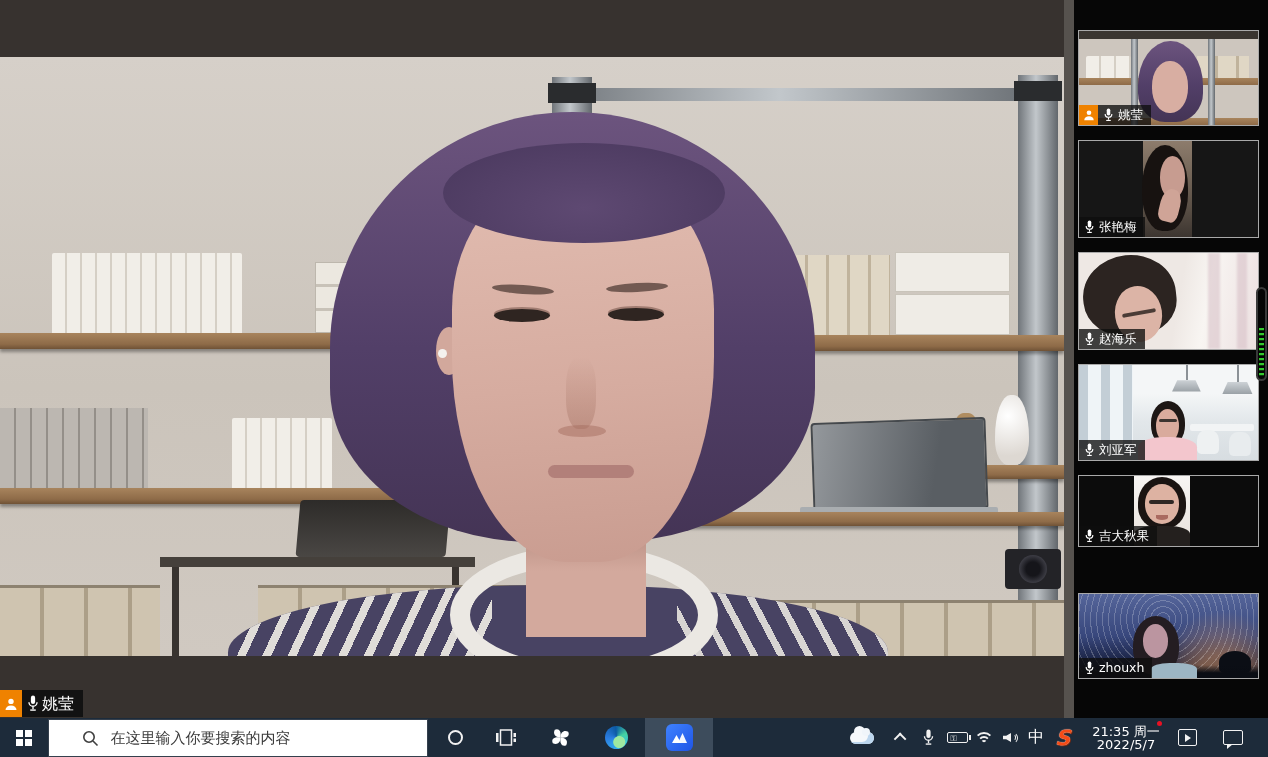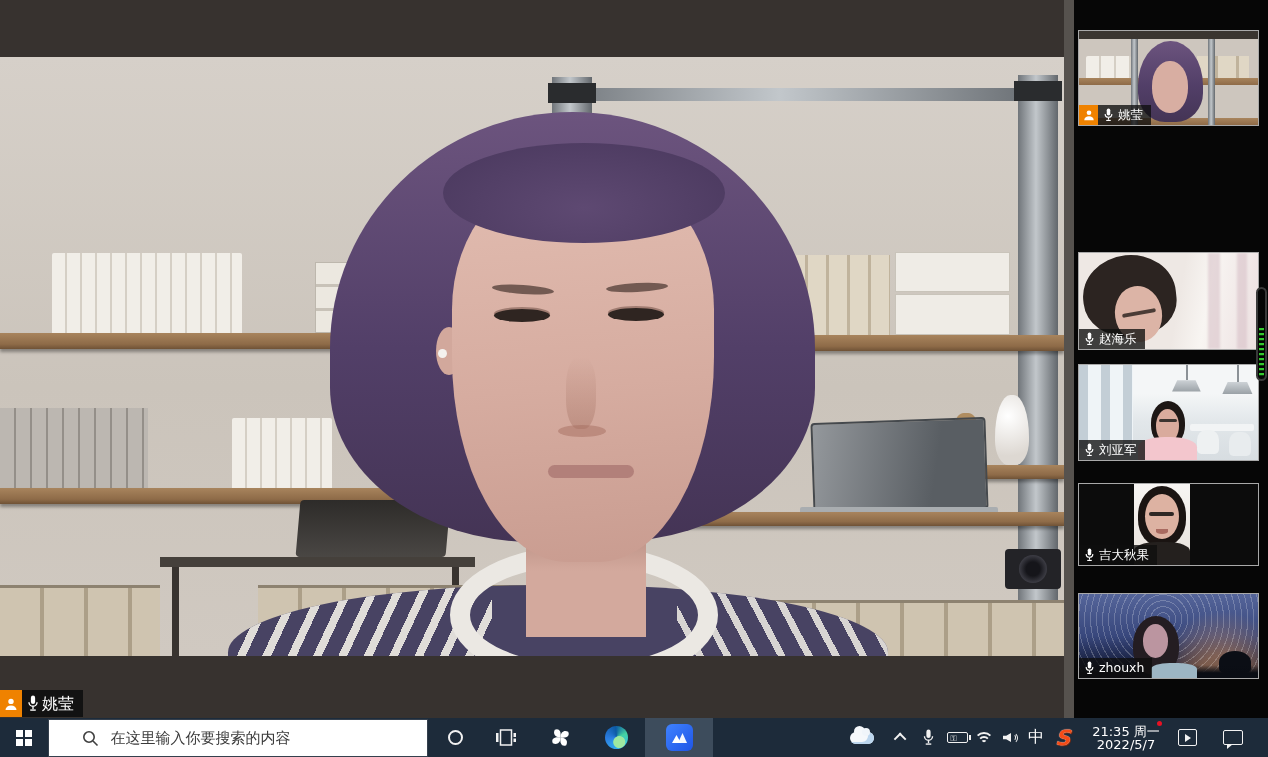--- a/index.html
+++ b/index.html
@@ -270,20 +270,38 @@
               <rect x="4" y="0.5" width="4" height="8" rx="2" stroke="none"></rect>
               <path d="M2.2 6.8 a3.8 3.8 0 0 0 7.6 0" fill="none" stroke-width="1.3"></path>
               <line x1="6" y1="11" x2="6" y2="13.4" stroke-width="1.3"></line>
               <line x1="3.4" y1="14.2" x2="8.6" y2="14.2" stroke-width="1.3"></line>
             </svg>
           <span>姚莹</span>
         </div>
       </div>
     </div>
 
+    <div class="thumb" style="top:140px;height:98px;">
+      <div class="sc t2-bg"></div>
+      <div class="sc t2-strip"></div>
+      <div class="sc head" style="left:35%;top:4%;width:26%;height:90%;background:#171210;"></div>
+      <div class="sc face" style="left:45%;top:16%;width:14%;height:44%;background:#c79c90;"></div>
+      <div class="sc" style="left:45%;top:50%;width:11%;height:34%;background:#cfa497;border-radius:45% 45% 30% 30%;transform:rotate(14deg);"></div>
+      <div class="thumb-tag">
+        <div class="dark">
+          <svg class="mic" width="11" height="14" viewBox="0 0 12 16" fill="#fff" stroke="#fff">
+              <rect x="4" y="0.5" width="4" height="8" rx="2" stroke="none"></rect>
+              <path d="M2.2 6.8 a3.8 3.8 0 0 0 7.6 0" fill="none" stroke-width="1.3"></path>
+              <line x1="6" y1="11" x2="6" y2="13.4" stroke-width="1.3"></line>
+              <line x1="3.4" y1="14.2" x2="8.6" y2="14.2" stroke-width="1.3"></line>
+            </svg>
+          <span>张艳梅</span>
+        </div>
+      </div>
+    </div>
 
     <div class="thumb" style="top:252px;height:98px;">
       <div class="sc t3-bg"></div>
       <div class="sc t3-band" style="left:72%;width:7%;"></div>
       <div class="sc t3-band" style="left:88%;width:6%;"></div>
       <div class="sc head" style="left:2%;top:2%;width:52%;height:84%;background:#2c2421;border-radius:50% 50% 42% 46%;transform:rotate(-6deg);"></div>
       <div class="sc face" style="left:20%;top:34%;width:26%;height:58%;background:#dcb4a6;transform:rotate(-8deg);"></div>
       <div class="sc" style="left:24%;top:60%;width:19%;height:4px;background:#4a3c36;transform:rotate(-10deg);border-radius:2px;"></div>
       <div class="thumb-tag">
         <div class="dark">
@@ -318,21 +336,21 @@
               <rect x="4" y="0.5" width="4" height="8" rx="2" stroke="none"></rect>
               <path d="M2.2 6.8 a3.8 3.8 0 0 0 7.6 0" fill="none" stroke-width="1.3"></path>
               <line x1="6" y1="11" x2="6" y2="13.4" stroke-width="1.3"></line>
               <line x1="3.4" y1="14.2" x2="8.6" y2="14.2" stroke-width="1.3"></line>
             </svg>
           <span>刘亚军</span>
         </div>
       </div>
     </div>
 
-    <div class="thumb" style="top:475px;height:83px;margin-top:8px;">
+    <div class="thumb" style="top:475px;height:72px;">
       <div class="sc t5-bg"></div>
       <div class="sc t5-strip"></div>
       <div class="sc head" style="left:33%;top:2%;width:27%;height:74%;background:#1a1412;"></div>
       <div class="sc face" style="left:37%;top:12%;width:19%;height:56%;background:#ddb2a2;"></div>
       <div class="sc" style="left:39%;top:34%;width:14%;height:4px;background:#2e2825;border-radius:2px;"></div>
       <div class="sc" style="left:43%;top:56%;width:7%;height:5px;background:#a96a60;border-radius:0 0 50% 50%;"></div>
       <div class="sc" style="left:31%;top:72%;width:31%;height:28%;background:#24201e;border-radius:40% 40% 0 0;"></div>
       <div class="thumb-tag">
         <div class="dark">
           <svg class="mic" width="11" height="14" viewBox="0 0 12 16" fill="#fff" stroke="#fff">

